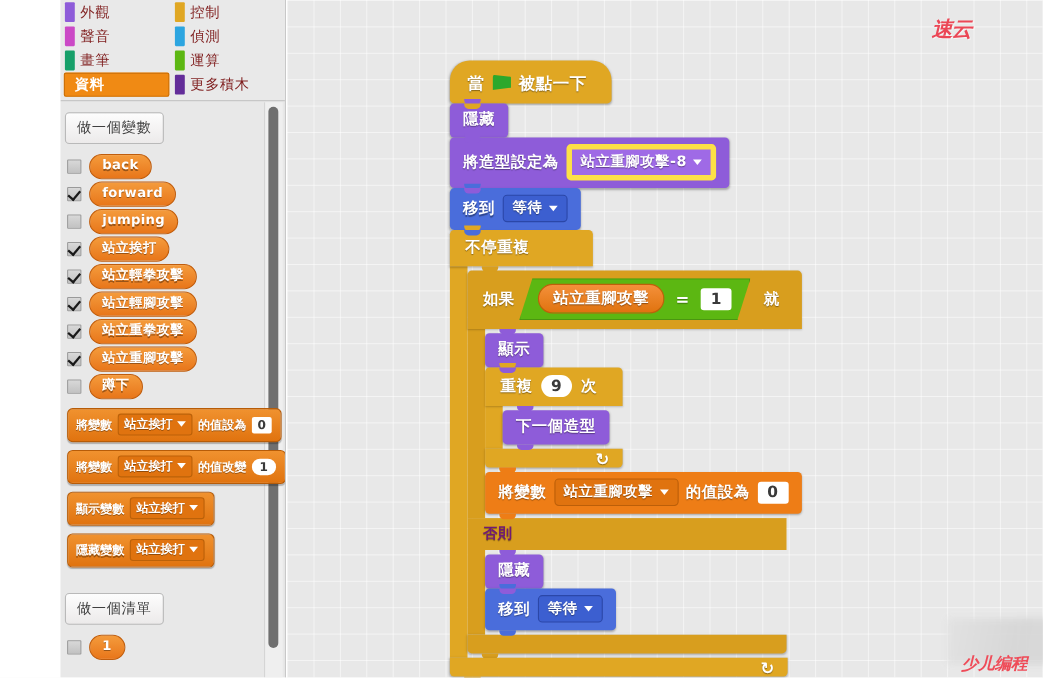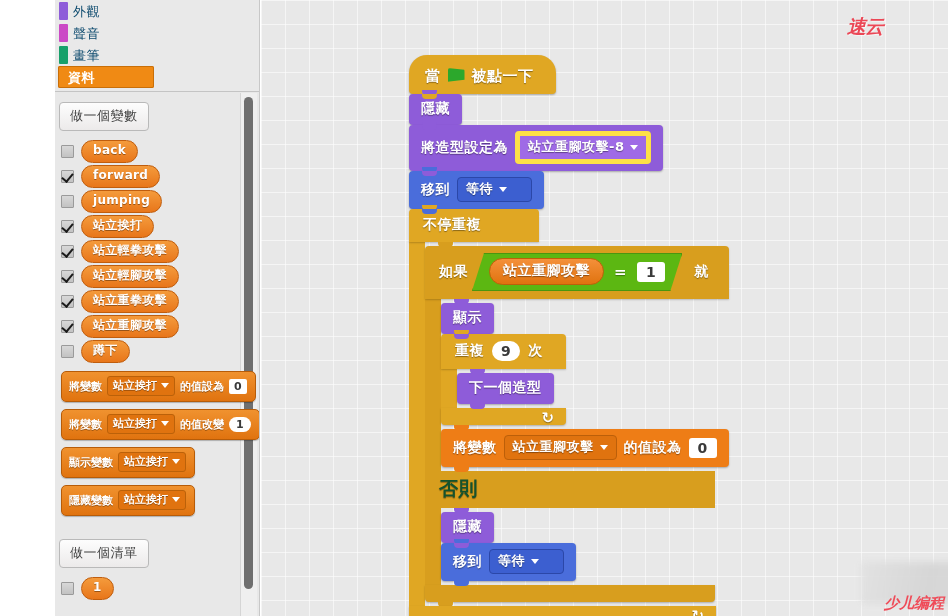--- a/index.html
+++ b/index.html
@@ -24,21 +24,21 @@
   }
   .cat-col { position: absolute; top: 0; width: 96px; }
   .cat-col.left { left: 3px; }
   .cat-col.right { left: 103px; }
   .cat-item {
     display: flex; align-items: center; height: 22px; gap: 5px;
     padding-left: 1px; border-radius: 2px;
   }
   .cat-item.sel { background: #f08a14; box-shadow: 0 0 0 1px #c96f08 inset; }
   .cat-swatch { width: 9px; height: 18px; border-radius: 1px; flex: none; }
-  .cat-label { font-size: 13px; color: #0c4a6e; line-height: 1; letter-spacing: 0.5px; }
+  .cat-label { font-size: 13px; color: #7f1d1d; line-height: 1; letter-spacing: 0.5px; }
   .cat-item.sel .cat-label { color: #ffffff; font-weight: bold; }
   .cat-item.sel .cat-swatch { background: transparent !important; width: 4px; }
 
   .palette-body { position: absolute; left: 0; top: 93px; width: 205px; bottom: 0; }
 
   .mk-btn {
     display: inline-block; margin: 9px 0 8px 4px;
     padding: 4px 10px 5px 10px;
     background: linear-gradient(#fdfdfd, #eceaea);
     border: 1px solid #b9b9b9; border-radius: 4px;
@@ -148,21 +148,21 @@
   }
 
   .drop-l {
     display: inline-flex; align-items: center; gap: 6px;
     background: #9f6ae6; border: 5px solid #fde047; border-radius: 4px;
     padding: 2px 8px 3px 8px; font-size: 13px; font-weight: bold;
   }
   .drop-m {
     display: inline-flex; align-items: center; gap: 6px;
     background: #3c5fd0; border: 1px solid #2b47a8; border-radius: 4px;
-    padding: 2px 24px 3px 8px; font-size: 13px; font-weight: bold;
+    padding: 2px 8px 3px 8px; font-size: 13px; font-weight: bold;
   }
   .drop-d {
     display: inline-flex; align-items: center; gap: 6px;
     background: #e0730f; border: 1px solid #bc5f09; border-radius: 4px;
     padding: 2px 8px 3px 8px; font-size: 13px; font-weight: bold;
   }
   .wnum {
     background: #ffffff; color: #3a3a3a; text-shadow: none;
     border-radius: 3px; padding: 2px 9px; font-size: 14px; font-weight: bold;
   }
@@ -217,39 +217,39 @@
     border: 1px solid #bd600a; border-radius: 14px;
     color: #fff; font-size: 14px; font-weight: bold;
     text-shadow: 0 1px 1px rgba(0,0,0,0.4);
   }
   .eqsign { color: #ffffff; font-size: 15px; font-weight: bold;
             text-shadow: 0 1px 1px rgba(0,0,0,0.35); }
 
   
   .else-row {
     position: relative; padding: 5px 14px 6px 14px;
-    color: #14532d; font-size: 19px; font-weight: bold;
+    color: #701a75; font-size: 13px; font-weight: bold;
     text-shadow: 0 1px 1px rgba(0,0,0,0.4); letter-spacing: 0.5px;
   }
 
   
   .logo {
     position: absolute; right: 8px; top: 4px; width: 150px; height: 46px;
     display: flex; align-items: center; justify-content: center;
     pointer-events: none;
   }
   .logo-text {
     font-family: "DejaVu Serif", "Liberation Serif", serif;
     font-size: 19px; font-weight: bold; color: #ec3a4a;
     font-style: italic; letter-spacing: -1px;
     text-shadow: 1px 1px 0 rgba(255,255,255,0.6);
     opacity: 0.92; white-space: nowrap;
   }
   .logo-sub {
-    position: absolute; right: 4px; bottom: 3px;
+    position: absolute; right: 14px; bottom: 3px;
     font-family: "DejaVu Serif", "Liberation Serif", serif;
     font-size: 15px; font-weight: bold; color: #ef4b58;
     font-style: italic;
   }
   .blur-mark {
     position: absolute; left: 600px; top: 562px; width: 318px; height: 42px;
     background: linear-gradient(100deg,#e2e2e2 0%,#d6d6d6 22%,#dcdcdc 48%,#d2d2d2 70%,#e6e6e6 100%);
     filter: blur(3px); opacity: 0.95; border-radius: 2px;
   }
   .top-strip {
@@ -276,20 +276,38 @@
           <span class="cat-swatch" style="background:#cb49c6"></span>
           <span class="cat-label">聲音</span>
         </div>
         <div class="cat-item">
           <span class="cat-swatch" style="background:#17a06a"></span>
           <span class="cat-label">畫筆</span>
         </div>
         <div class="cat-item sel">
           <span class="cat-swatch"></span>
           <span class="cat-label">資料</span>
+        </div>
+      </div>
+      <div class="cat-col right">
+        <div class="cat-item">
+          <span class="cat-swatch" style="background:#e0a723"></span>
+          <span class="cat-label">控制</span>
+        </div>
+        <div class="cat-item">
+          <span class="cat-swatch" style="background:#2ca5e0"></span>
+          <span class="cat-label">偵測</span>
+        </div>
+        <div class="cat-item">
+          <span class="cat-swatch" style="background:#5cb712"></span>
+          <span class="cat-label">運算</span>
+        </div>
+        <div class="cat-item">
+          <span class="cat-swatch" style="background:#632d99"></span>
+          <span class="cat-label">更多積木</span>
         </div>
       </div>
     </div>
 
     <div class="pal-track"></div>
     <div class="pal-scroll"></div>
 
     <div class="palette-body">
 
       <div class="mk-btn">做一個變數</div>

